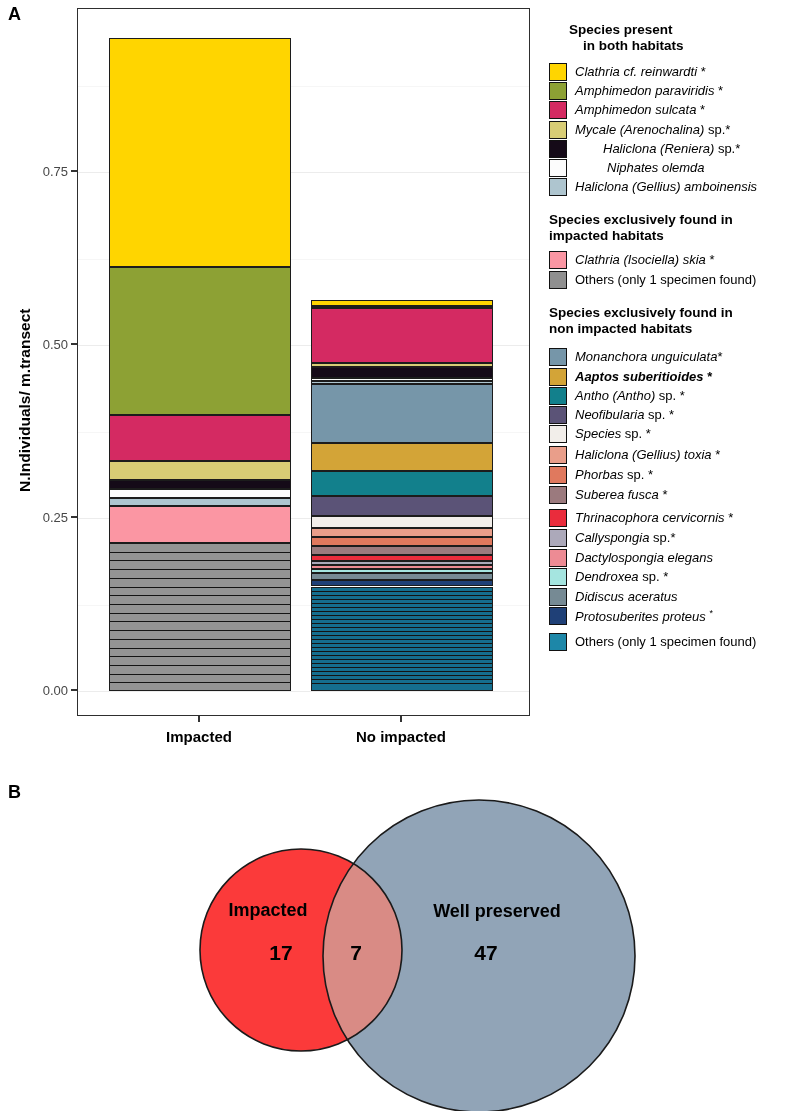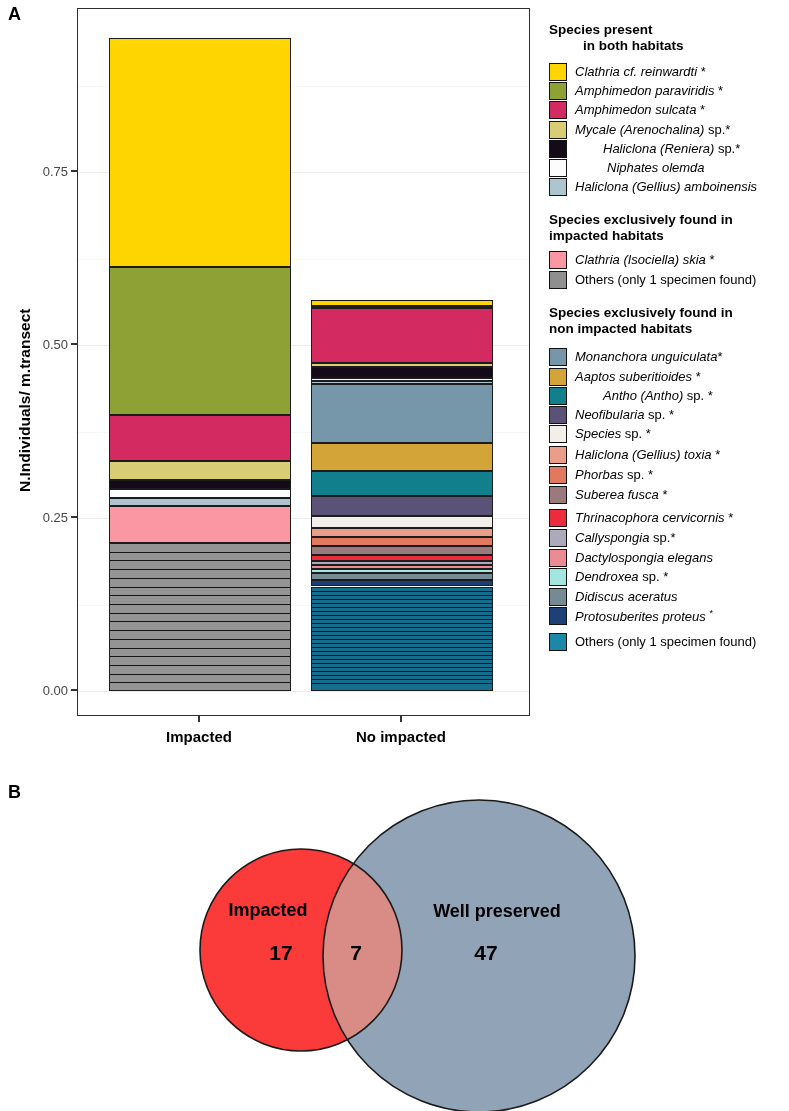--- a/index.html
+++ b/index.html
@@ -87,21 +87,21 @@
       <div class="tickmark-y" style="left: 71px; top: 343px;"></div>
       <div class="y-tick-label" style="left: 26px; top: 164px;">0.75</div>
       <div class="tickmark-y" style="left: 71px; top: 170px;"></div>
       <div class="tickmark-x" style="left: 198px; top: 716px;"></div>
       <div class="x-cat" style="left: 119px; top: 728px;">Impacted</div>
       <div class="tickmark-x" style="left: 400px; top: 716px;"></div>
       <div class="x-cat" style="left: 321px; top: 728px;">No impacted</div>
     </div>
 
   <div class="legend" id="legend">
-      <div class="lg-header" style="top: 22px;">Species present</div>
+      <div class="lg-header" style="top: 22px; margin-left: 20px;">Species present</div>
       <div class="lg-header" style="top: 38px; padding-left: 34px;">in both habitats</div>
       <div class="lg-swatch" style="top: 63px; background: rgb(255, 213, 0);"></div>
       <div class="lg-text" style="top: 64px;"><span class="it">Clathria cf. reinwardti </span><span class="">*</span></div>
       <div class="lg-swatch" style="top: 82px; background: rgb(141, 161, 52);"></div>
       <div class="lg-text" style="top: 83px;"><span class="it">Amphimedon paraviridis </span><span class="">*</span></div>
       <div class="lg-swatch" style="top: 101px; background: rgb(212, 42, 98);"></div>
       <div class="lg-text" style="top: 102px;"><span class="it">Amphimedon sulcata </span><span class="">*</span></div>
       <div class="lg-swatch" style="top: 121px; background: rgb(216, 205, 117);"></div>
       <div class="lg-text" style="top: 122px;"><span class="it">Mycale (Arenochalina)</span><span class=""> sp.*</span></div>
       <div class="lg-swatch" style="top: 140px; background: rgb(21, 10, 24);"></div>
@@ -114,23 +114,23 @@
       <div class="lg-header" style="top: 228px;">impacted habitats</div>
       <div class="lg-swatch" style="top: 251px; background: rgb(251, 150, 163);"></div>
       <div class="lg-text" style="top: 252px;"><span class="it">Clathria (Isociella) skia </span><span class="">*</span></div>
       <div class="lg-swatch" style="top: 271px; background: rgb(143, 143, 143);"></div>
       <div class="lg-text" style="top: 272px;"><span class="">Others (only 1 specimen found)</span></div>
       <div class="lg-header" style="top: 305px;">Species exclusively found in</div>
       <div class="lg-header" style="top: 321px;">non impacted habitats</div>
       <div class="lg-swatch" style="top: 348px; background: rgb(118, 150, 169);"></div>
       <div class="lg-text" style="top: 349px;"><span class="it">Monanchora unguiculata</span><span class="">*</span></div>
       <div class="lg-swatch" style="top: 368px; background: rgb(211, 164, 55);"></div>
-      <div class="lg-text" style="top: 369px;"><span class="it">Aaptos suberitioides </span><span class="">*</span></div>
+      <div class="lg-text" style="top: 369px; font-weight: bold;"><span class="it">Aaptos suberitioides </span><span class="">*</span></div>
       <div class="lg-swatch" style="top: 387px; background: rgb(18, 128, 140);"></div>
-      <div class="lg-text" style="top: 388px; margin-left: 28px;"><span class="it">Antho (Antho)</span><span class=""> sp. *</span></div>
+      <div class="lg-text" style="top: 388px;"><span class="it">Antho (Antho)</span><span class=""> sp. *</span></div>
       <div class="lg-swatch" style="top: 406px; background: rgb(91, 83, 119);"></div>
       <div class="lg-text" style="top: 407px;"><span class="it">Neofibularia</span><span class=""> sp. *</span></div>
       <div class="lg-swatch" style="top: 425px; background: rgb(242, 238, 234);"></div>
       <div class="lg-text" style="top: 426px;"><span class="it">Species</span><span class=""> sp. *</span></div>
       <div class="lg-swatch" style="top: 446px; background: rgb(233, 158, 138);"></div>
       <div class="lg-text" style="top: 447px;"><span class="it">Haliclona (Gellius) toxia </span><span class="">*</span></div>
       <div class="lg-swatch" style="top: 466px; background: rgb(224, 121, 94);"></div>
       <div class="lg-text" style="top: 467px;"><span class="it">Phorbas</span><span class=""> sp. *</span></div>
       <div class="lg-swatch" style="top: 486px; background: rgb(155, 122, 126);"></div>
       <div class="lg-text" style="top: 487px;"><span class="it">Suberea fusca </span><span class="">*</span></div>

